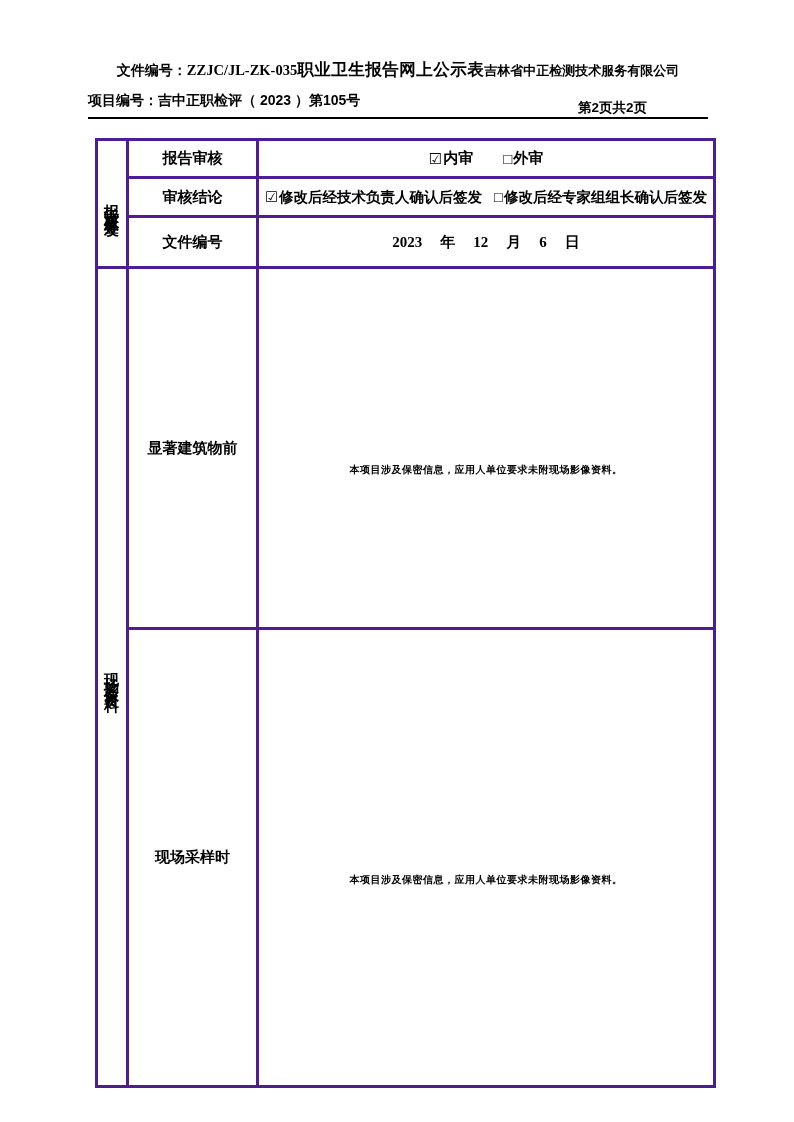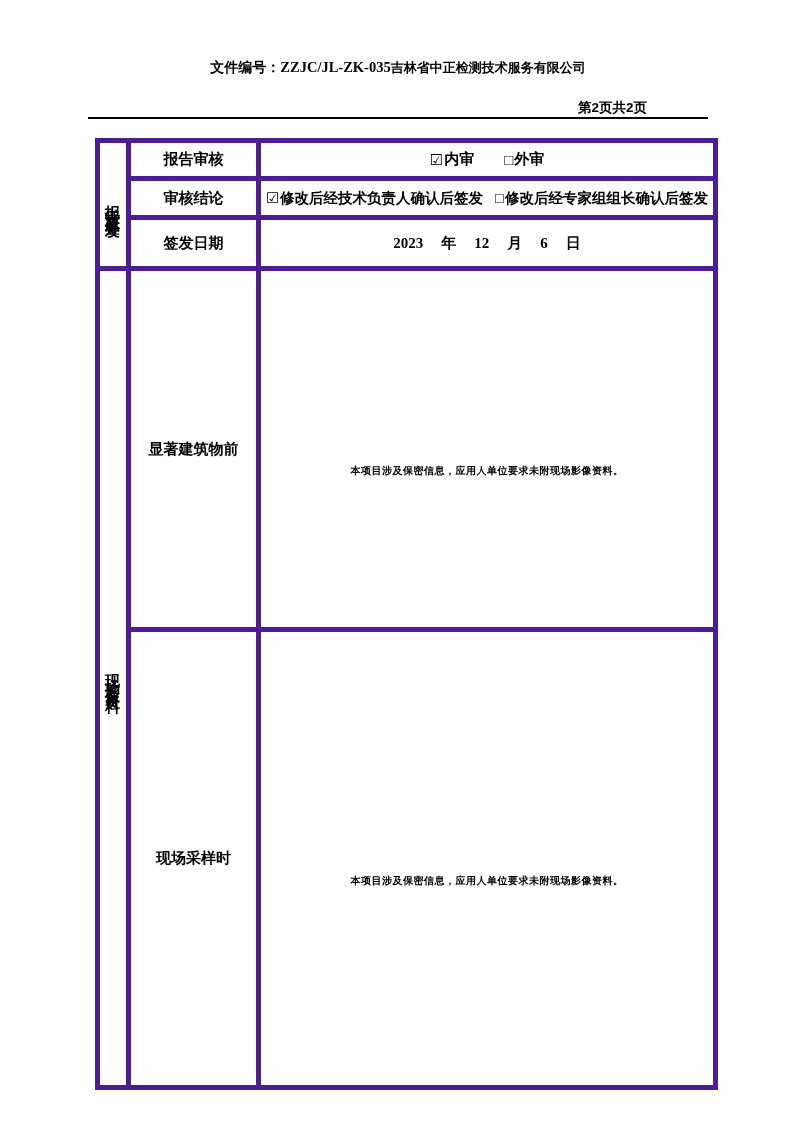--- a/index.html
+++ b/index.html
@@ -40,21 +40,21 @@
   }
 
   
   table.main {
     position: absolute; left: 95px; top: 138px;
     border-collapse: collapse; table-layout: fixed;
     border: 2px solid #000;
     width: 618px;
   }
   table.main td {
-    border: 5px solid #4c1d95;
+    border: 3px solid #4c1d95;
     padding: 0 2px;
     text-align: center;
     vertical-align: middle;
     font-size: 15px;
     overflow: hidden;
   }
   tr.r1 { height: 38px; }
   tr.r2 { height: 39px; }
   tr.r3 { height: 51px; }
   tr.r4 { height: 361px; }
@@ -87,24 +87,26 @@
 
   .secret-note { font-size: 10px; letter-spacing: 0.5px; margin-top: 44px; }
 </style>
 </head>
 <body>
 
 <div>
 
   <div class="hdr1">
     <span class="doc-no"><span>文件编号：</span><span class="serif">ZZJC/JL-ZK-035</span></span>
+    <span class="title">职业卫生报告网上公示表</span>
     <span class="company">吉林省中正检测技术服务有限公司</span>
   </div>
 
   <div class="hdr2">
+    <span><span>项目编号：</span><span>吉中正职检评（ 2023 ）第105号</span></span>
     <span class="page-info">第2页共2页</span>
   </div>
 
   <div class="rule"></div>
 
   <table class="main">
     <colgroup>
       <col style="width:31px">
       <col style="width:130px">
       <col style="width:457px">
@@ -140,21 +142,21 @@
               </span>
           <span class="opt">
                 <span class="cb">□</span>
                 <span>修改后经专家组组长确认后签发</span>
               </span>
         </div>
       </td>
     </tr>
 
     <tr class="r3">
-      <td>签发日期</td>
+      <td>文件编号</td>
       <td>
         <div class="date-line">
           <span class="serif">2023</span>
           <span>年</span>
           <span class="serif">12</span>
           <span>月</span>
           <span class="serif">6</span>
           <span>日</span>
         </div>
       </td>

